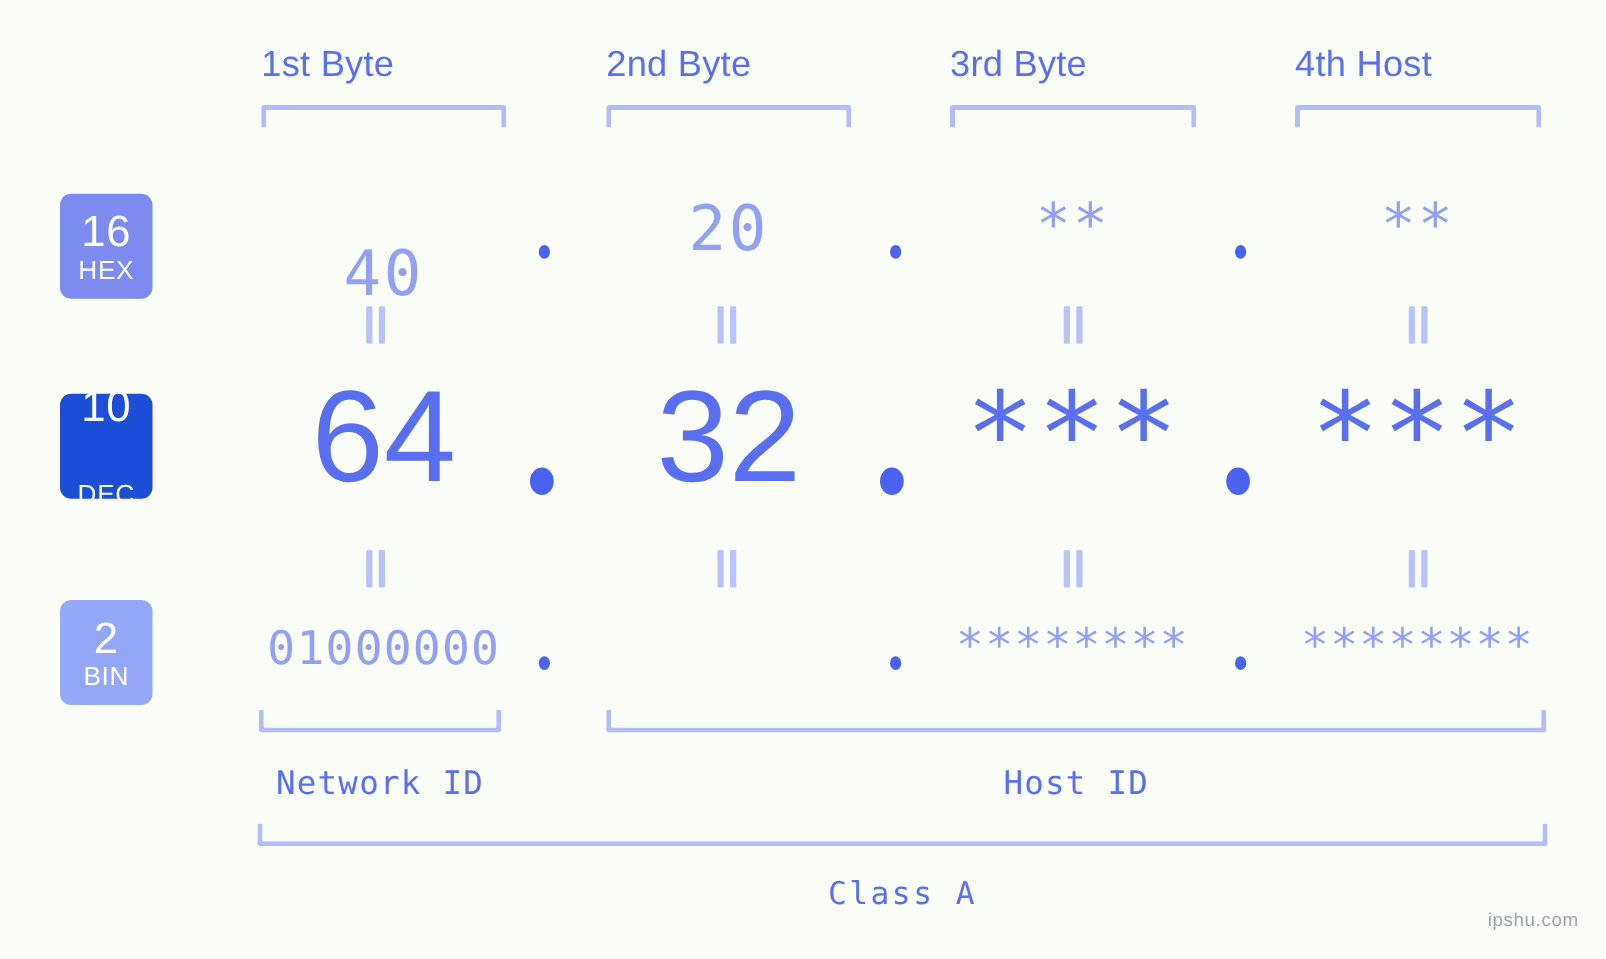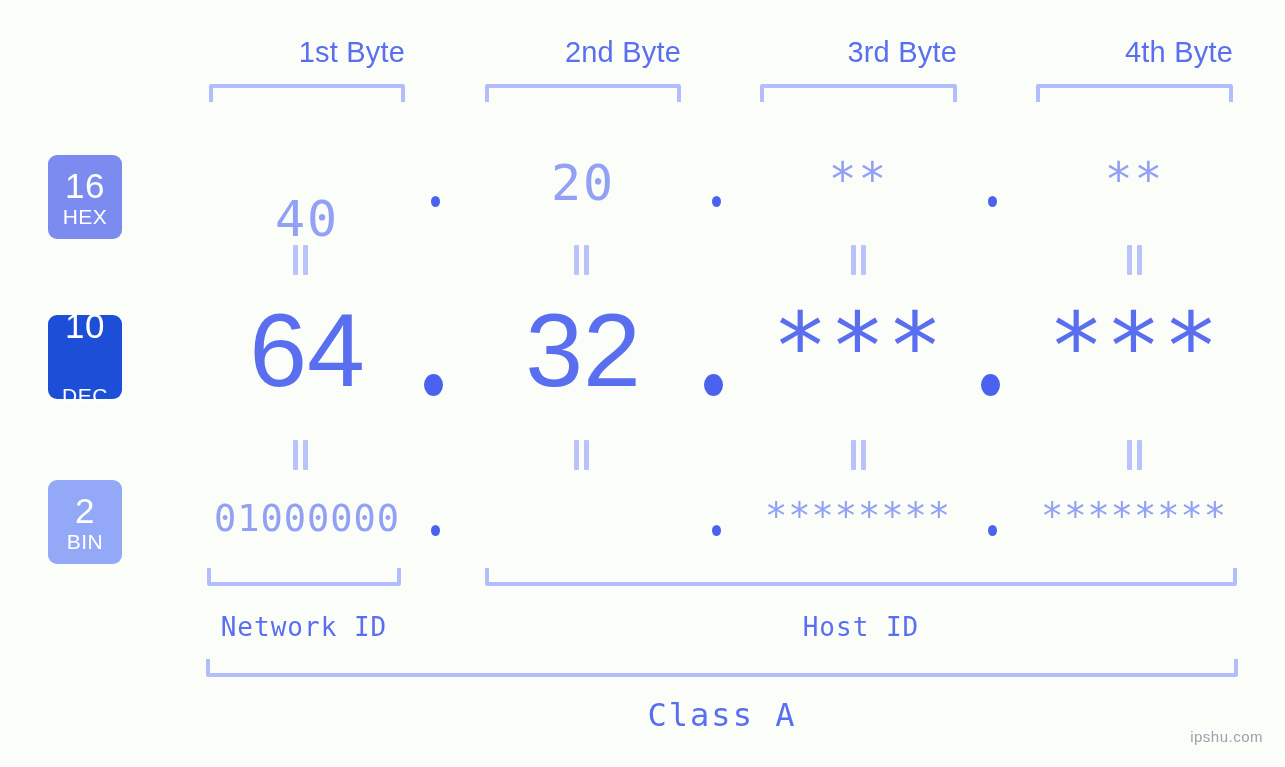--- a/index.html
+++ b/index.html
@@ -21,21 +21,21 @@
     width: 1285px;
     height: 767px;
   }
 
   
   .byte-label {
     position: absolute;
     top: 32px;
     height: 40px;
     line-height: 40px;
-    text-align: right;
+    text-align: left;
     font-family: "Liberation Sans", sans-serif;
     font-size: 29px;
     font-weight: 400;
     color: #5a6ff0;
     letter-spacing: 0.2px;
     white-space: nowrap;
   }
 
   
   .bracket {
@@ -152,42 +152,42 @@
 
   
   .caption {
     position: absolute;
     text-align: center;
     color: #5a6ff0;
     font-family: "DejaVu Sans Mono", "Liberation Mono", monospace;
     white-space: nowrap;
   }
   .caption.id   { font-size: 26px; line-height: 30px; letter-spacing: 1px; }
-  .caption.cls  { font-size: 32px; line-height: 42px; letter-spacing: 2px; }
+  .caption.cls  { font-size: 25px; line-height: 42px; letter-spacing: 2px; }
 
   
   .watermark {
     position: absolute;
     right: 22px;
     bottom: 22px;
     font-family: Liberation Sans, sans-serif;
     font-size: 15px;
     color: #9aa2ad;
     letter-spacing: 0.5px;
   }
 </style>
 </head>
 <body>
 
 <div class="stage">
 
   <div class="byte-label" style="left:209px;width:196px;">1st Byte</div>
   <div class="byte-label" style="left:485px;width:196px;">2nd Byte</div>
   <div class="byte-label" style="left:760px;width:197px;">3rd Byte</div>
-  <div class="byte-label" style="left:1036px;width:197px;">4th Byte</div>
+  <div class="byte-label" style="left:1036px;width:197px;">4th Host</div>
 
   <div class="bracket down" style="left:209px;top:84px;width:196px;"></div>
   <div class="bracket down" style="left:485px;top:84px;width:196px;"></div>
   <div class="bracket down" style="left:760px;top:84px;width:197px;"></div>
   <div class="bracket down" style="left:1036px;top:84px;width:197px;"></div>
 
   <div class="badge" style="left:48px;top:155px;background:#7b8bf0;">
     <span class="num">16</span>
     <span class="nm">HEX</span>
   </div>

